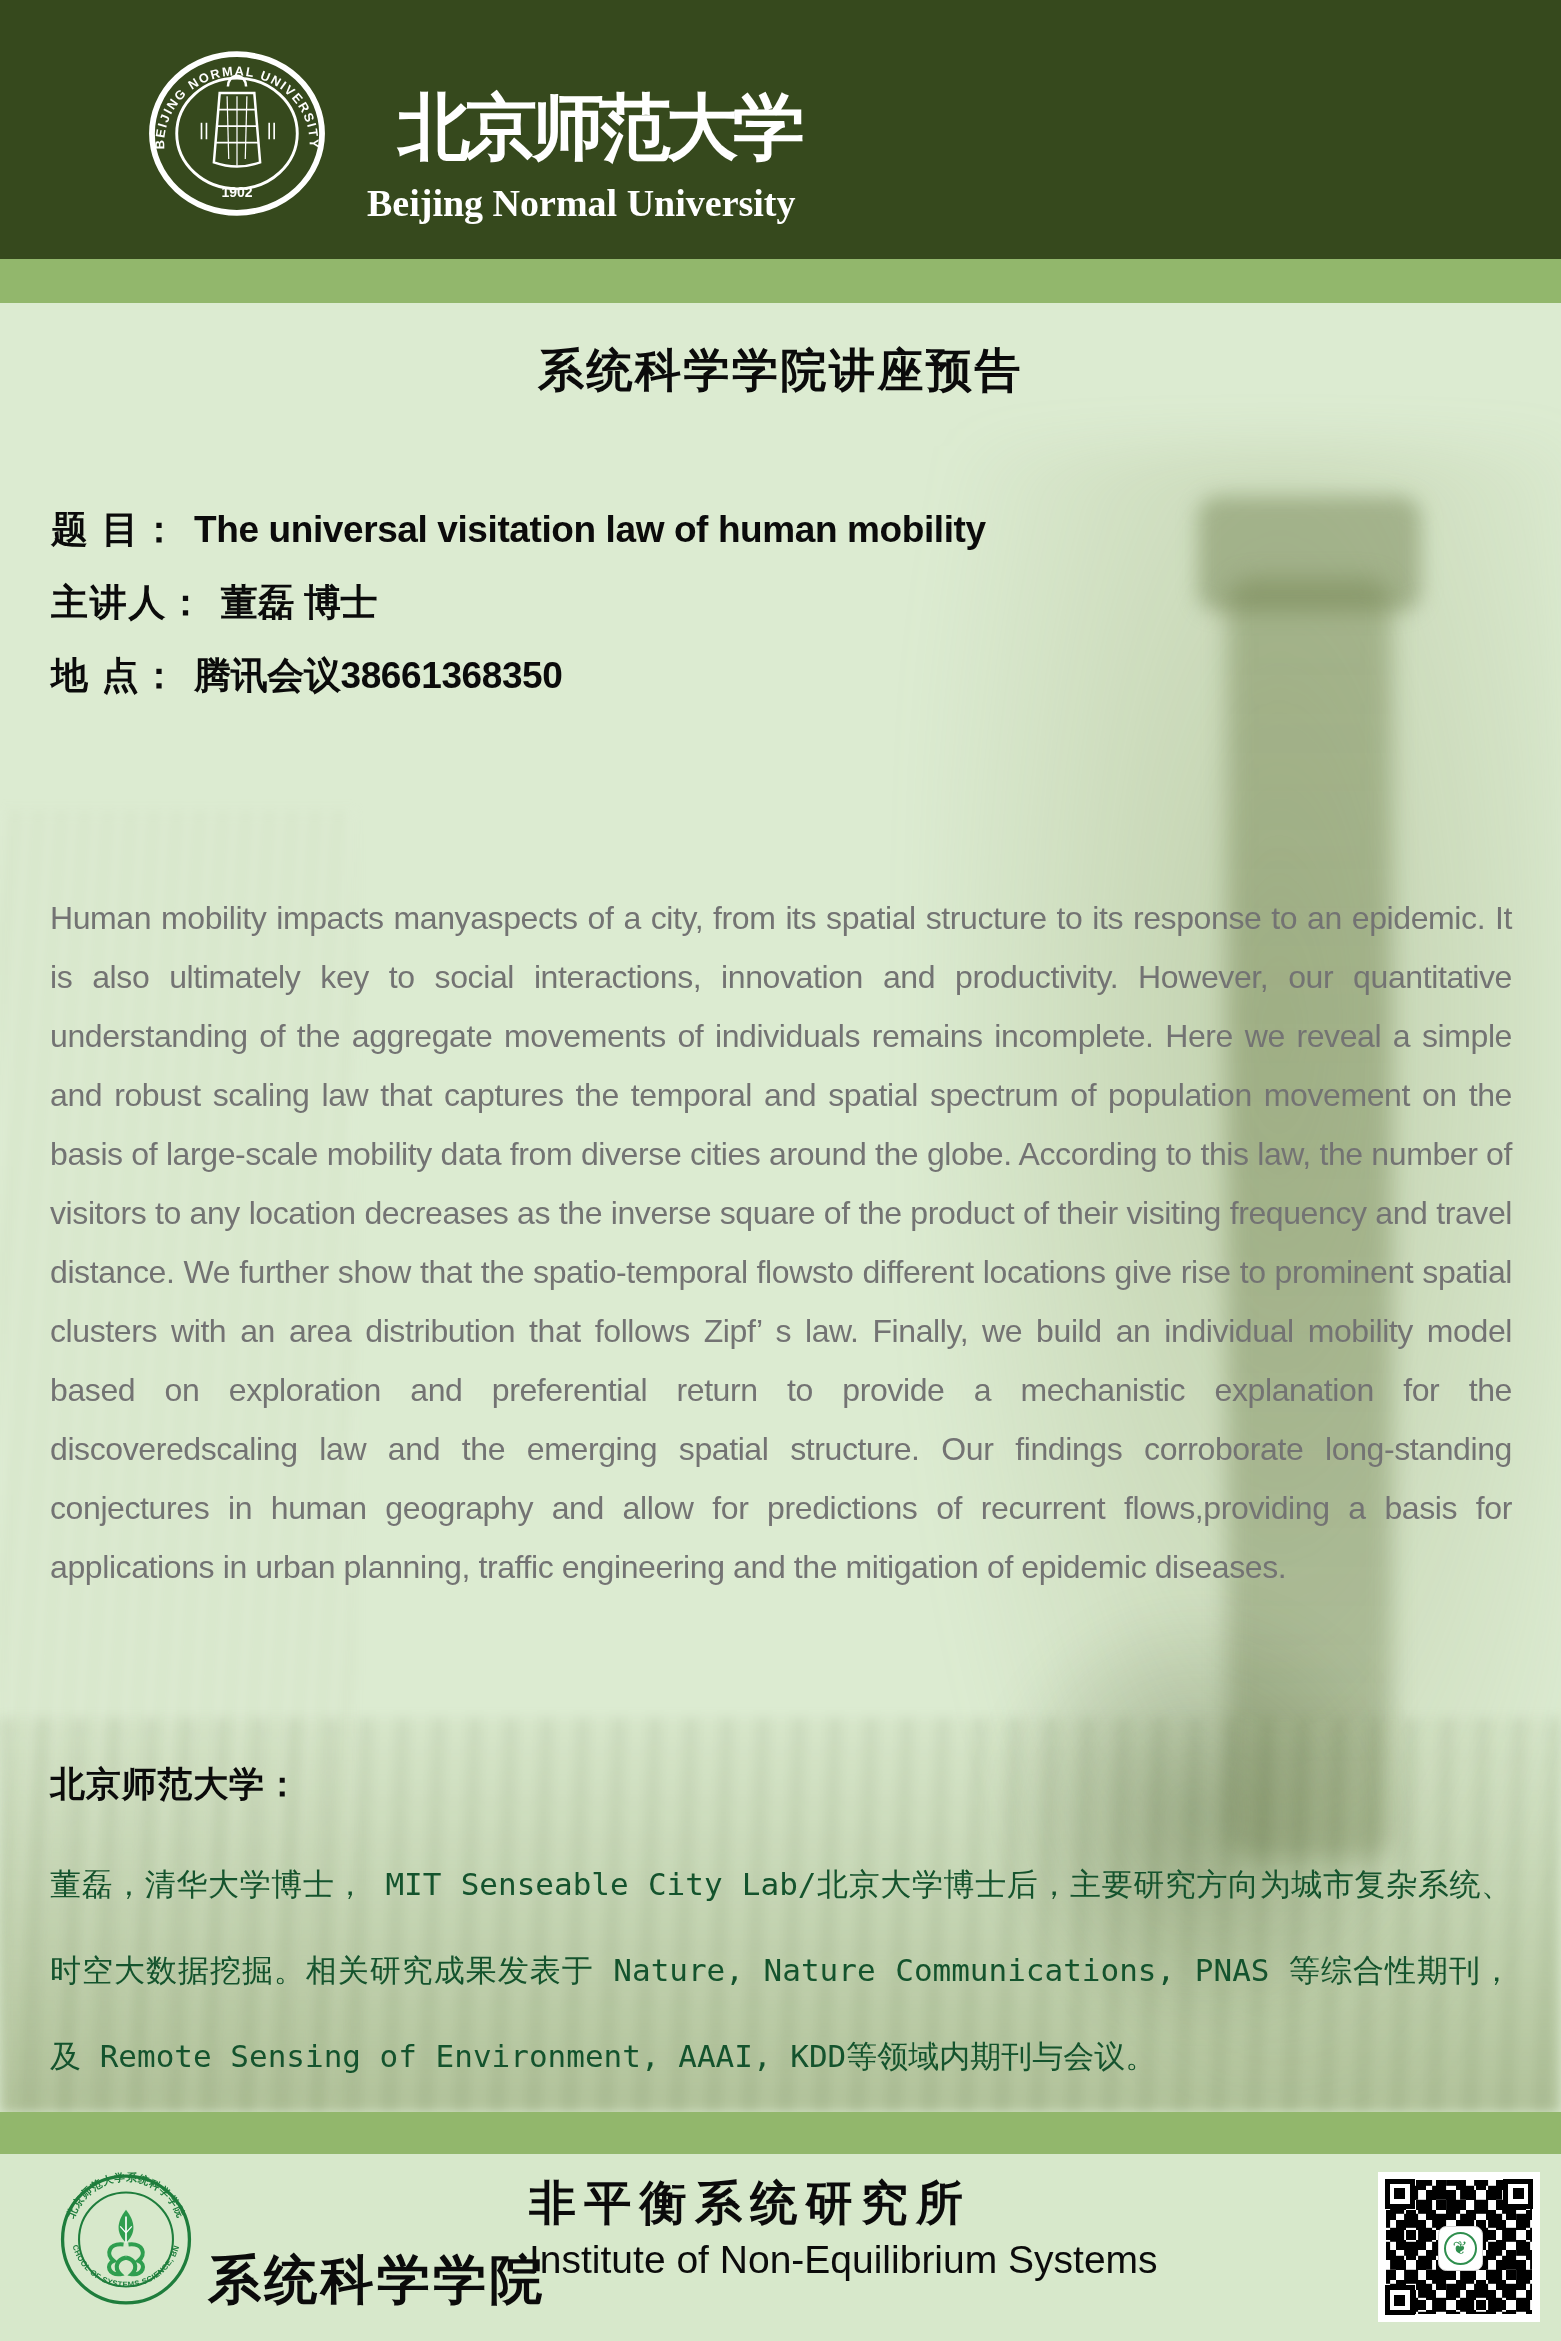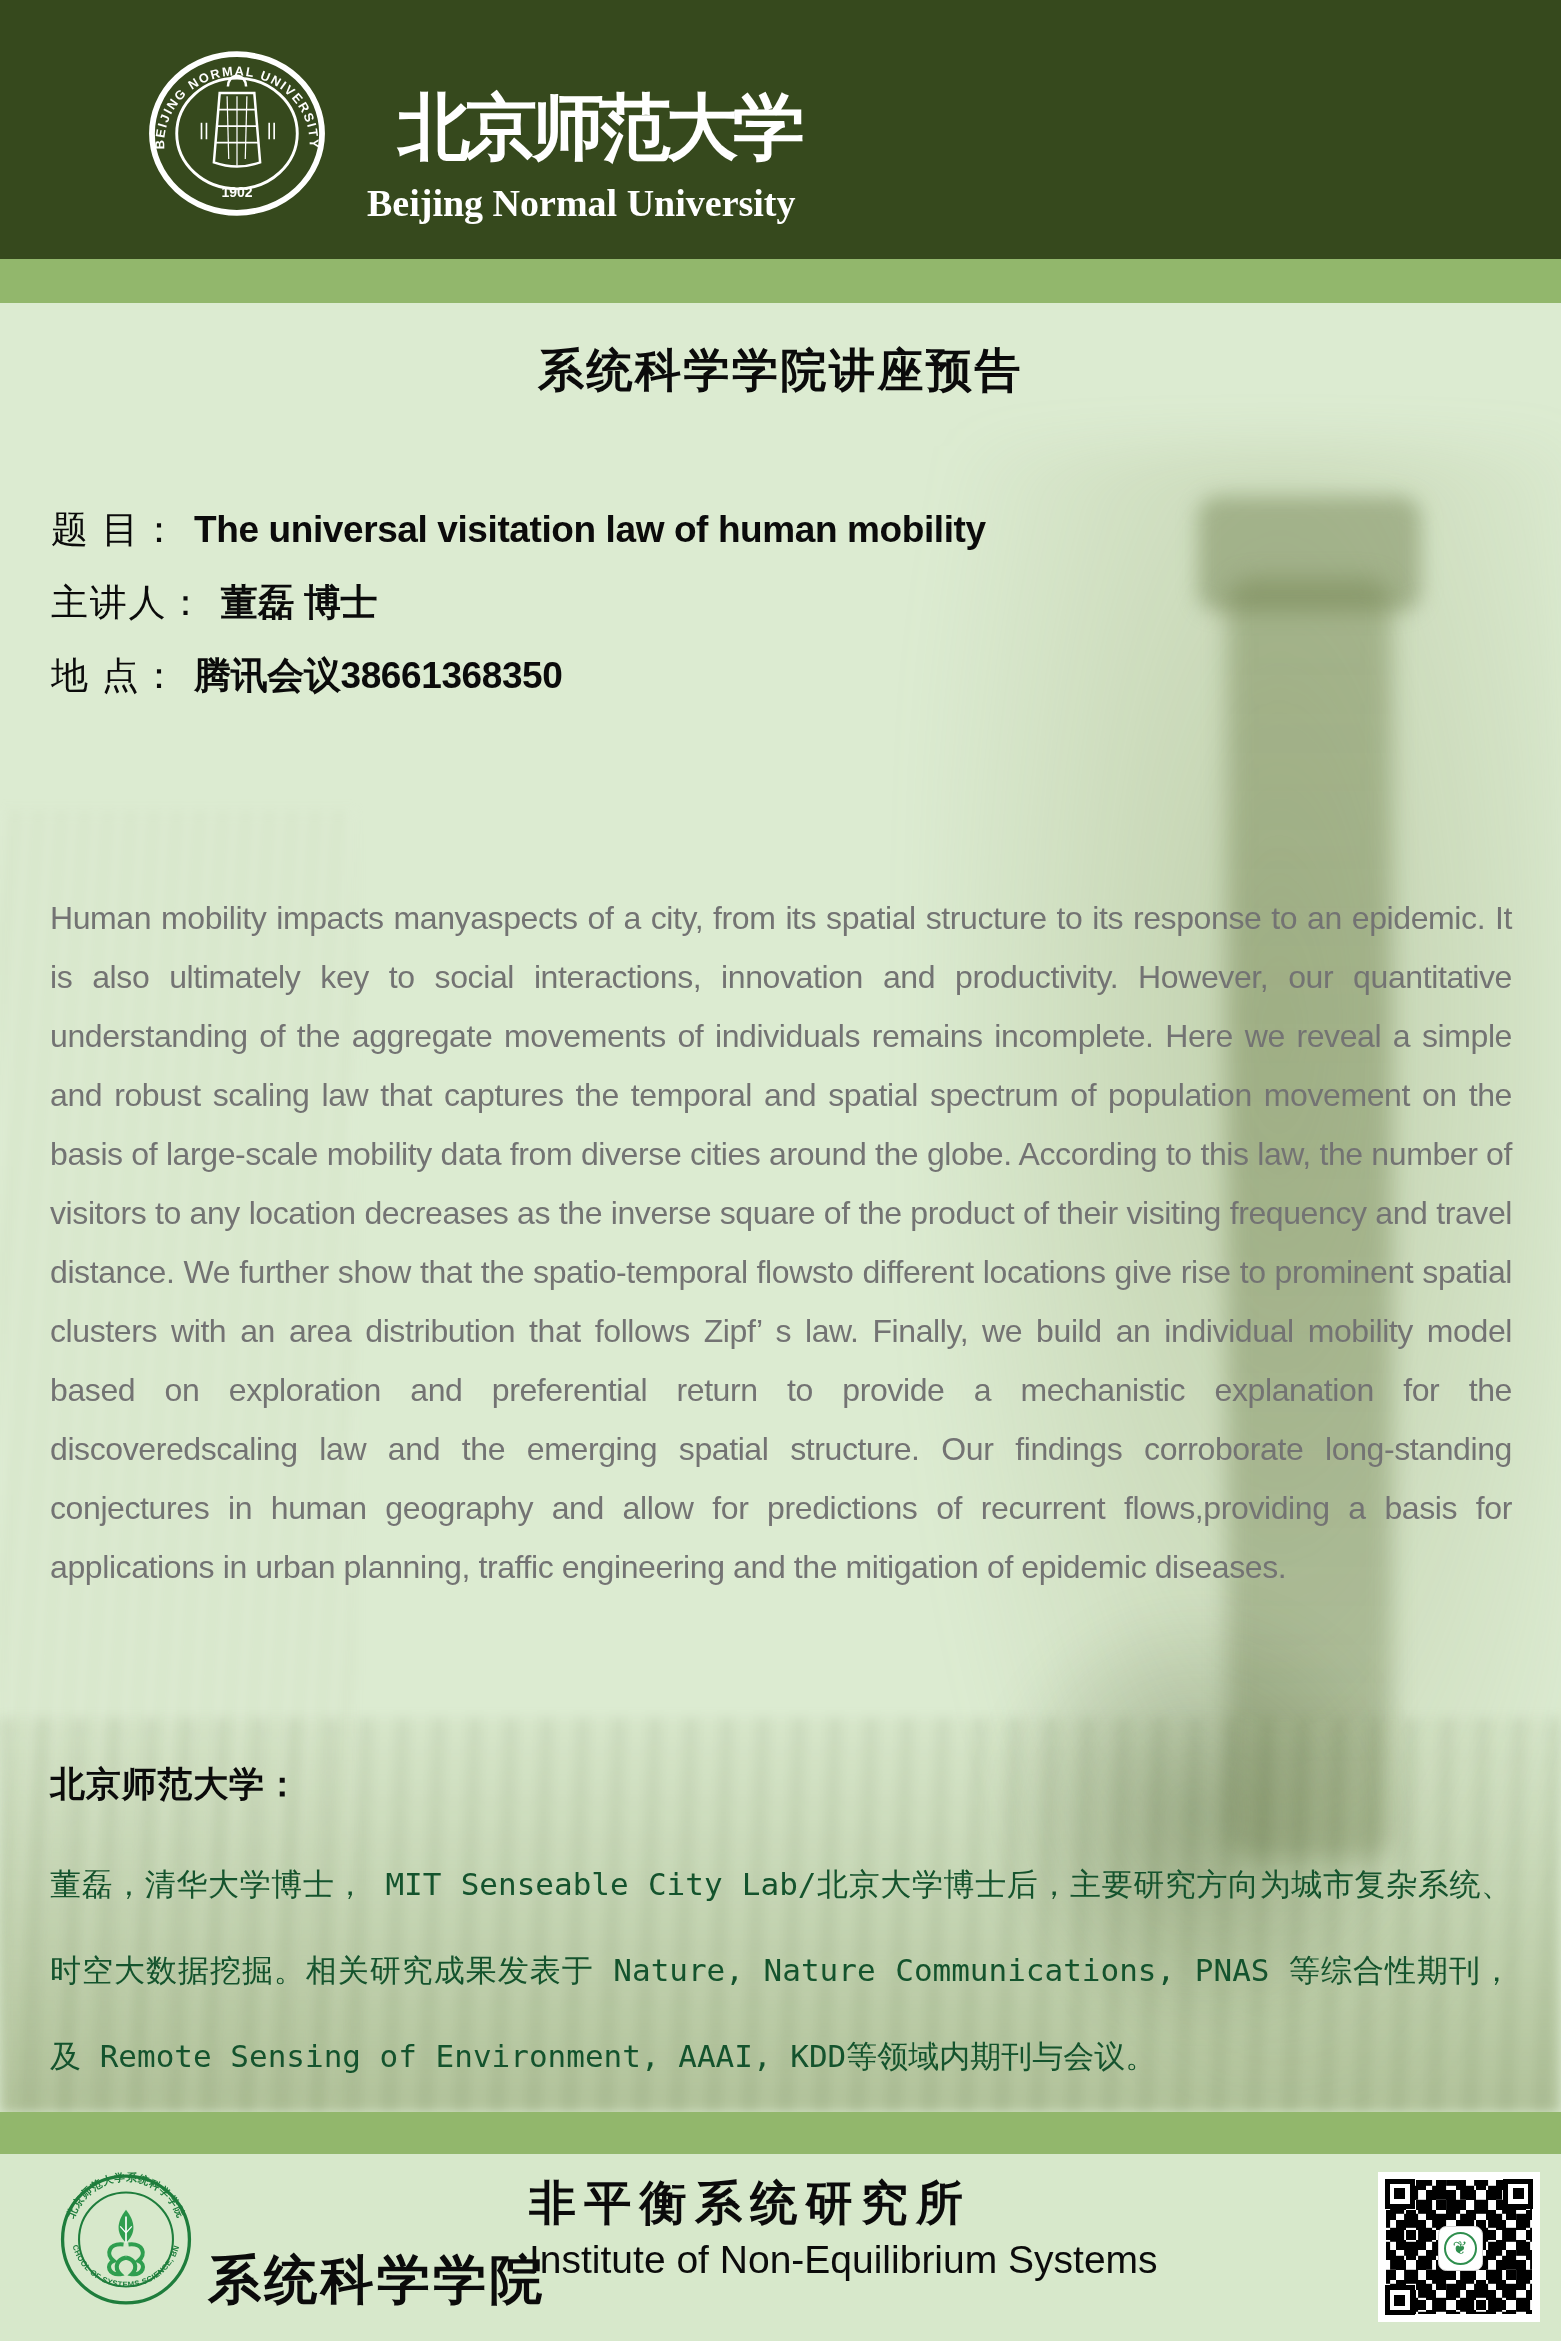--- a/index.html
+++ b/index.html
@@ -44,21 +44,21 @@
     background:repeating-linear-gradient(94deg,rgba(255,255,255,.20) 0 8.3px,rgba(160,175,130,.18) 8.3px 23px);
     filter:blur(6.6px);}
   
   .content{position:absolute;left:0;top:8px;width:1561px;height:2342px;z-index:2;}
   .page-title{
     position:absolute;left:0;top:332px;width:1561px;text-align:center;
     font-size:46px;font-weight:700;letter-spacing:2.5px;
   }
   .details{position:absolute;left:51px;top:497px;width:1454px;}
   .detail-row{display:flex;align-items:baseline;height:73px;}
-  .detail-label{font-size:37px;font-weight:400;letter-spacing:1.7px;white-space:nowrap;}
+  .detail-label{font-size:37px;font-weight:700;letter-spacing:1.7px;white-space:nowrap;}
   .detail-value{font-size:37px;font-weight:700;margin-left:15px;letter-spacing:-0.4px;white-space:nowrap;}
   .abstract{position:absolute;left:50px;top:859px;width:1462px;}
   .abstract-label{font-size:35px;font-weight:600;letter-spacing:0.8px;}
   .abstract-text{
     margin:21.5px 0 0 0;font-size:32px;line-height:59px;text-align:justify;
     letter-spacing:-0.4px;color:#737373;font-weight:400;
   }
   .bio{position:absolute;left:50px;top:1753px;width:1462px;}
   .bio-label{font-size:35px;font-weight:600;letter-spacing:0.8px;}
   .bio-text{

